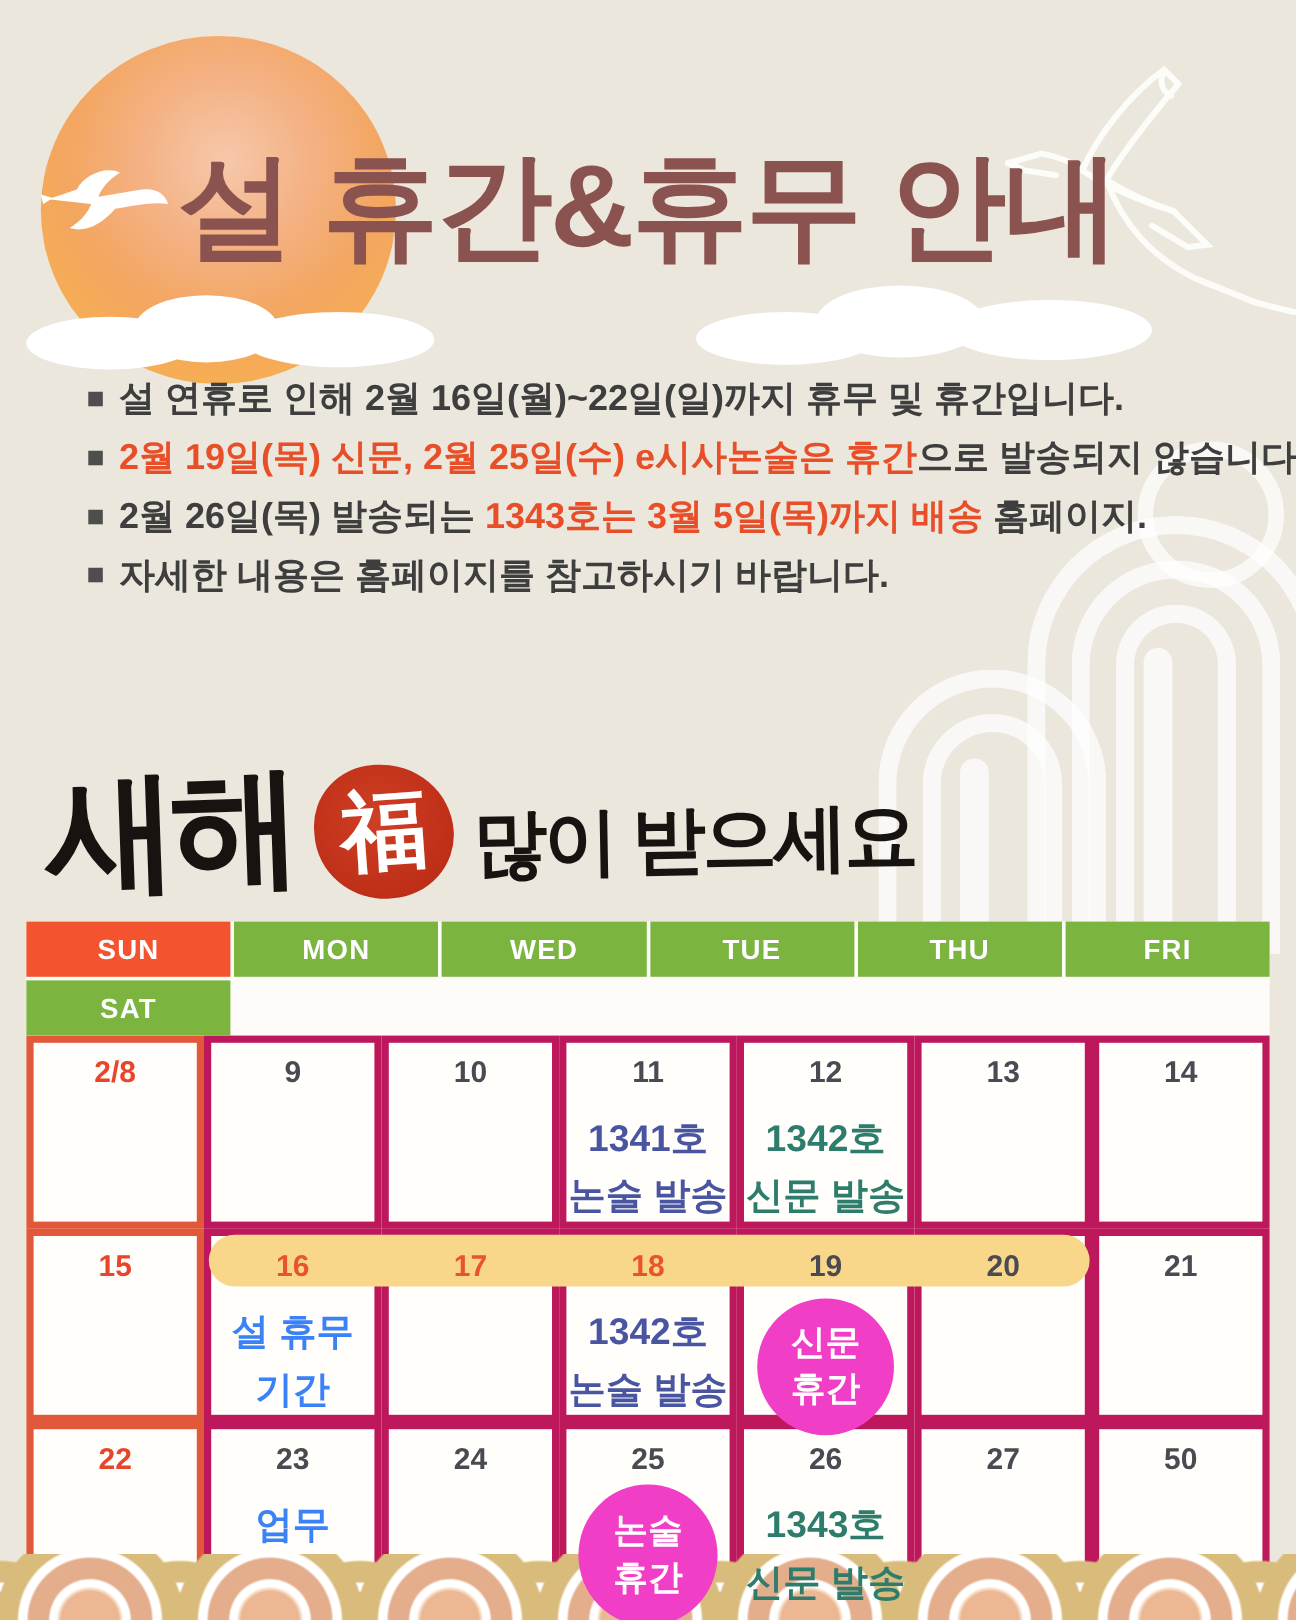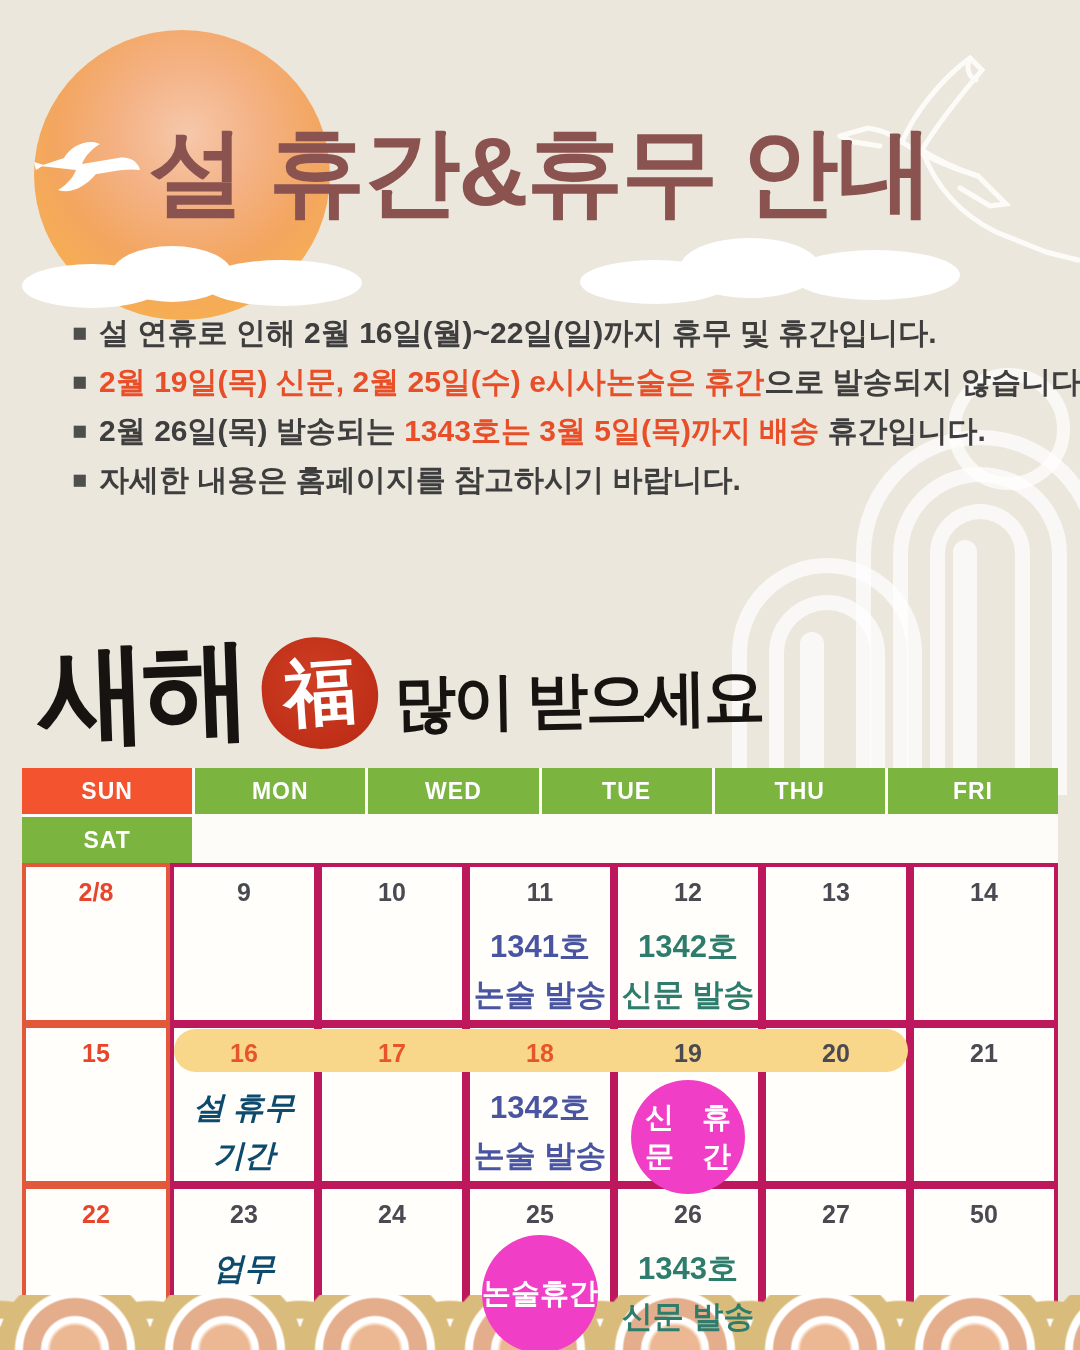--- a/index.html
+++ b/index.html
@@ -43,33 +43,33 @@
   .greet-right{font-size:62px;font-weight:900;color:#161310;letter-spacing:-3px;transform:rotate(-1deg);padding-top:14px;}
   
   .calendar{position:absolute;left:22px;top:768px;width:1036px;}
   .cal-header{display:grid;grid-template-columns:repeat(6,1fr);gap:3px;background:#fdfcf9;}
   .cal-header .hd{
     height:46px;display:flex;align-items:center;justify-content:center;
     background:#7cb440;color:#fff;font-weight:800;font-size:23px;letter-spacing:1px;
   }
   .cal-header .hd.sun-hd{background:#f3532e;}
   .cal-body{position:relative;display:grid;grid-template-columns:repeat(7,1fr);grid-auto-rows:161px;background:#fffefb;}
-  .cell{position:relative;border:4px solid #be185d;text-align:center;}
+  .cell{position:relative;border:6px solid #be185d;text-align:center;}
   .cell.c0{border-color:#e2583a;}
   .num{position:relative;z-index:2;display:inline-block;margin-top:11px;font-size:25px;font-weight:800;color:#4a4a52;}
   .num.red{color:#e8462c;}
   .num.orange{color:#e8552a;}
   .event{position:relative;z-index:2;margin-top:16px;font-size:31px;font-weight:700;line-height:1.55;}
   .ev-indigo{color:#4a55a2;}
   .ev-teal{color:#2e7d6c;}
-  .ev-orange{color:#0c4a6e;font-style:italic;}
+  .ev-orange{color:#3b82f6;}
   .badge{
     position:absolute;z-index:3;left:50%;transform:translateX(-50%);
     width:114px;height:114px;border-radius:50%;background:#f13ec6;color:#fff;
-    display:flex;align-items:center;justify-content:center;
+    display:flex;flex-direction:column;align-items:center;justify-content:center;
     font-size:29px;font-weight:700;line-height:1.35;
   }
   .badge.pos-19{top:52px;}
   .badge.pos-25{top:46px;height:118px;width:116px;}
   .pill{position:absolute;z-index:1;left:152px;top:166px;width:734px;height:43px;border-radius:24px;background:#f9d78a;}
   
   .scallops{
     position:absolute;left:0;bottom:0;width:100%;height:55px;
     background-image:
       radial-gradient(circle at 50% 100%, #ecb894 0 24px, #f7dcc4 26px, #ffffff 28px 33px, #e4ad8c 35px 51px, #ffffff 53px 59px, #d9bc7b 61px 77px, rgba(0,0,0,0) 79px),
@@ -127,21 +127,21 @@
   <div class="title">설 휴간&amp;휴무 안내</div>
 
   <div class="notices">
     <div class="notice">
       <span class="bullet">■</span><span class="dark">설 연휴로 인해 2월 16일(월)~22일(일)까지 휴무 및 휴간입니다.</span>
     </div>
     <div class="notice">
       <span class="bullet">■</span><span class="red">2월 19일(목) 신문, 2월 25일(수) e시사논술은 휴간</span><span class="dark">으로 발송되지 않습니다.</span>
     </div>
     <div class="notice">
-      <span class="bullet">■</span><span class="dark">2월 26일(목) 발송되는 </span><span class="red">1343호는 3월 5일(목)까지 배송</span><span class="dark"> 휴간입니다.</span>
+      <span class="bullet">■</span><span class="dark">2월 26일(목) 발송되는 </span><span class="red">1343호는 3월 5일(목)까지 배송</span><span class="dark"> 홈페이지.</span>
     </div>
     <div class="notice">
       <span class="bullet">■</span><span class="dark">자세한 내용은 홈페이지를 참고하시기 바랍니다.</span>
     </div>
   </div>
 
   <div class="greeting">
     <span class="greet-left">새해</span>
     <span class="stamp">
         <span>福</span>

